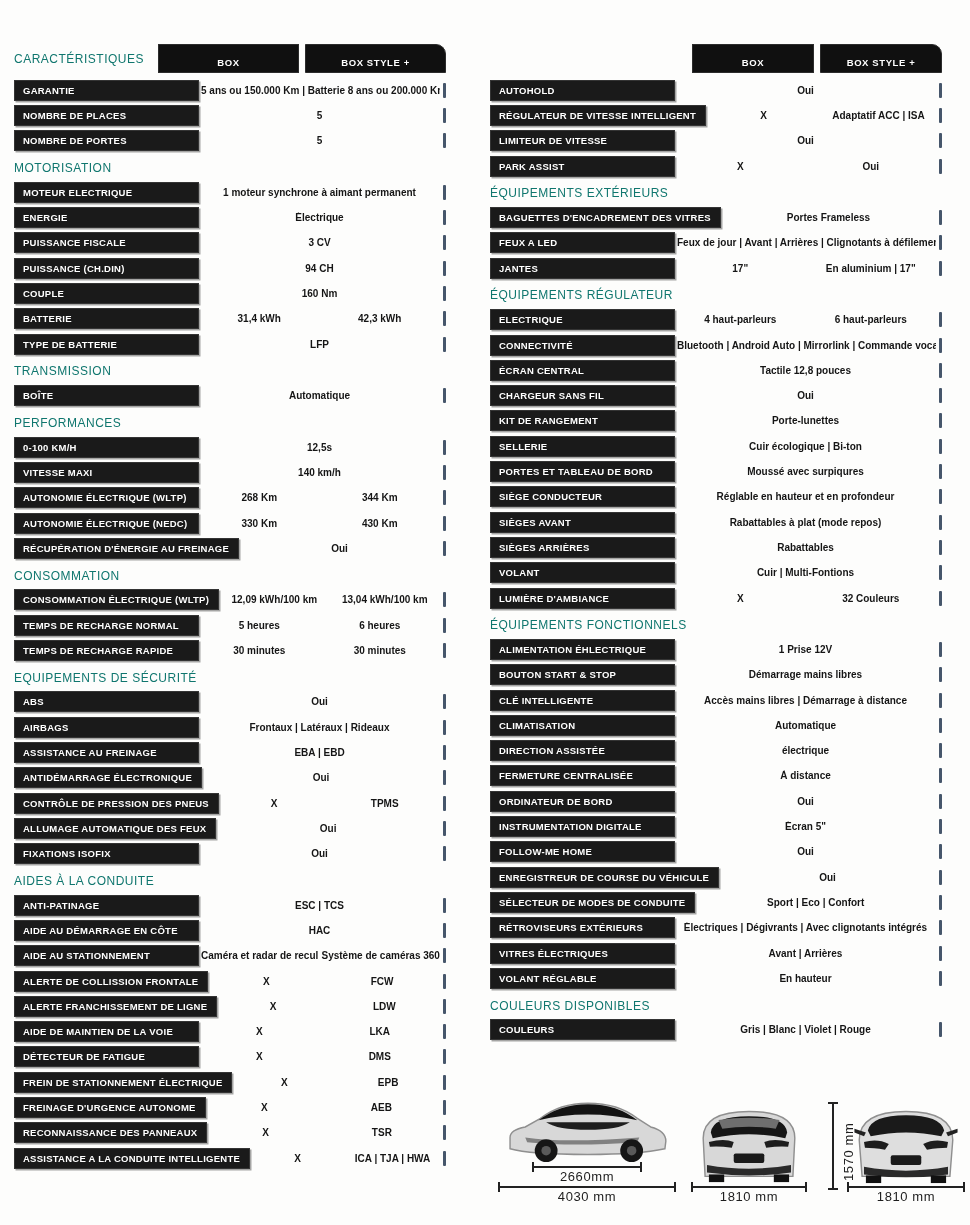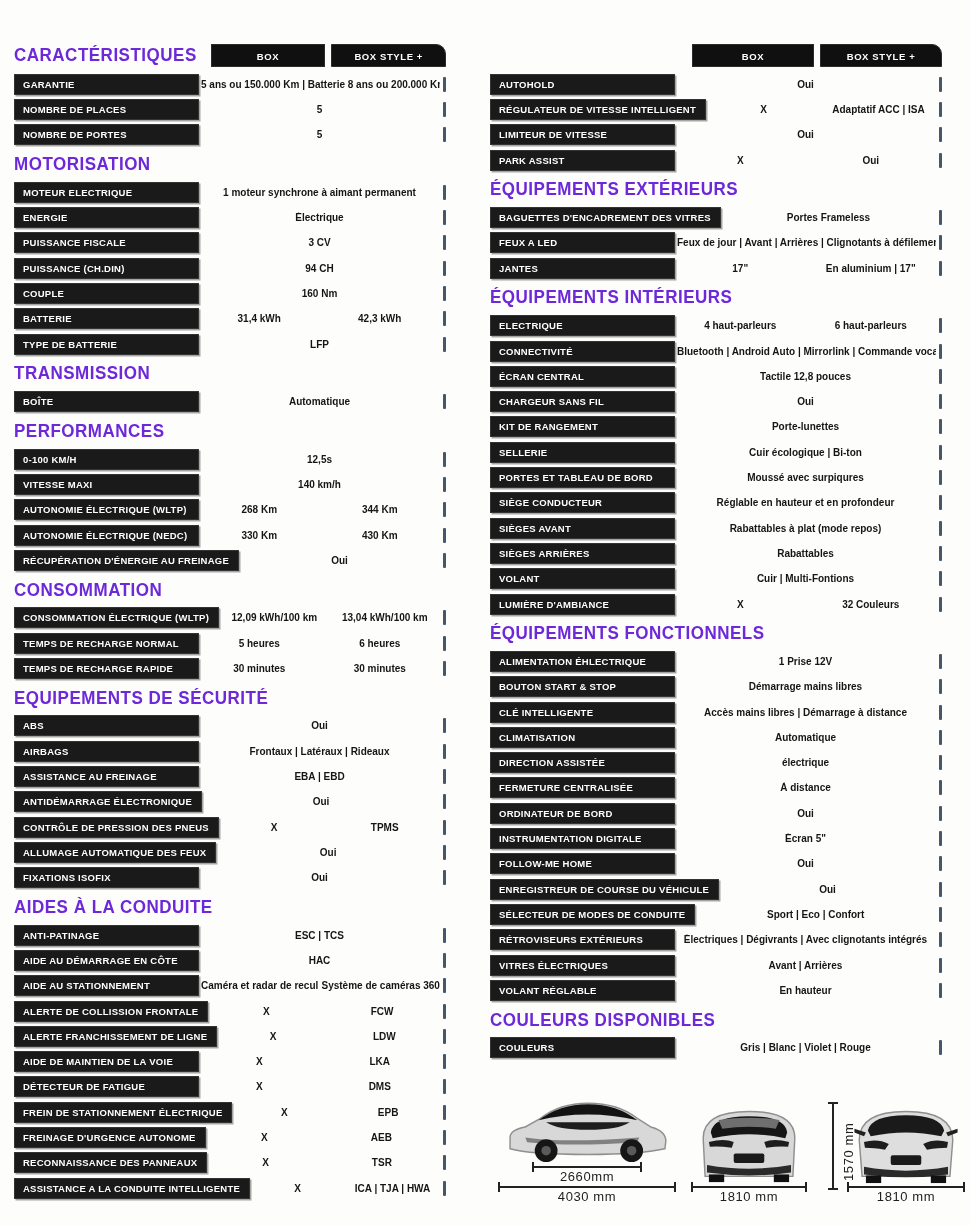--- a/index.html
+++ b/index.html
@@ -10,28 +10,28 @@
     position:relative; width:970px; height:1225px; background:var(--paper);
     font-family:"Liberation Sans", sans-serif; color:var(--text); overflow:hidden;
     margin:0 auto;
   }
   .col{position:absolute; top:34px;}
   .col-left{left:14px; width:432px;}
   .col-right{left:490px; width:452px;}
 
   .sec-header{display:flex; align-items:center; margin:10px 0 7px;}
   .sec-title{
-    font-size:17px; font-weight:700; letter-spacing:.5px; color:#6d28d9; white-space:nowrap;
+    font-size:12px; font-weight:400; letter-spacing:.5px; color:#0f766e; white-space:nowrap;
     transform:scaleY(1.05);
   }
   .tabs{flex:1; display:flex; gap:6px; margin-left:14px;}
   .label-spacer{flex:0 0 188px;}
   .tab{
     flex:1; background:var(--tab-bg); color:#fff; font-size:9.5px; font-weight:700;
-    text-align:center; padding:6px 0 4px; letter-spacing:.6px; border:1px solid #2c2c2c;
+    text-align:center; padding:12px 0 4px; letter-spacing:.6px; border:1px solid #2c2c2c;
   }
   .tab.plus{border-radius:0 10px 0 0;}
 
   .row{display:flex; align-items:center; height:20.5px; margin-bottom:4.8px;}
   .bar{
     flex:0 0 auto; min-width:166px; background:var(--bar-bg); color:#fff;
     font-size:9.5px; font-weight:700; letter-spacing:.25px; white-space:nowrap;
     padding:4px 9px 4px 8px; border:1px solid #343434; box-shadow:1.5px 1.5px 0 rgba(0,0,0,.35);
   }
   .vals{flex:1; display:flex; align-items:center; min-width:0;}
@@ -445,21 +445,21 @@
           <div class="bar">JANTES</div>
           <div class="vals">
             <div class="val dual">17"</div>
             <div class="val dual">En aluminium | 17"</div>
           </div>
           <div class="dash"></div>
         </div>
       </div>
       <div class="sec">
         <div class="sec-header">
-          <div class="sec-title">ÉQUIPEMENTS INTÉRIEURS</div>
+          <div class="sec-title">ÉQUIPEMENTS RÉGULATEUR</div>
         </div>
         <div class="row">
           <div class="bar">ELECTRIQUE</div>
           <div class="vals">
             <div class="val dual">4 haut-parleurs</div>
             <div class="val dual">6 haut-parleurs</div>
           </div>
           <div class="dash"></div>
         </div>
         <div class="row">

